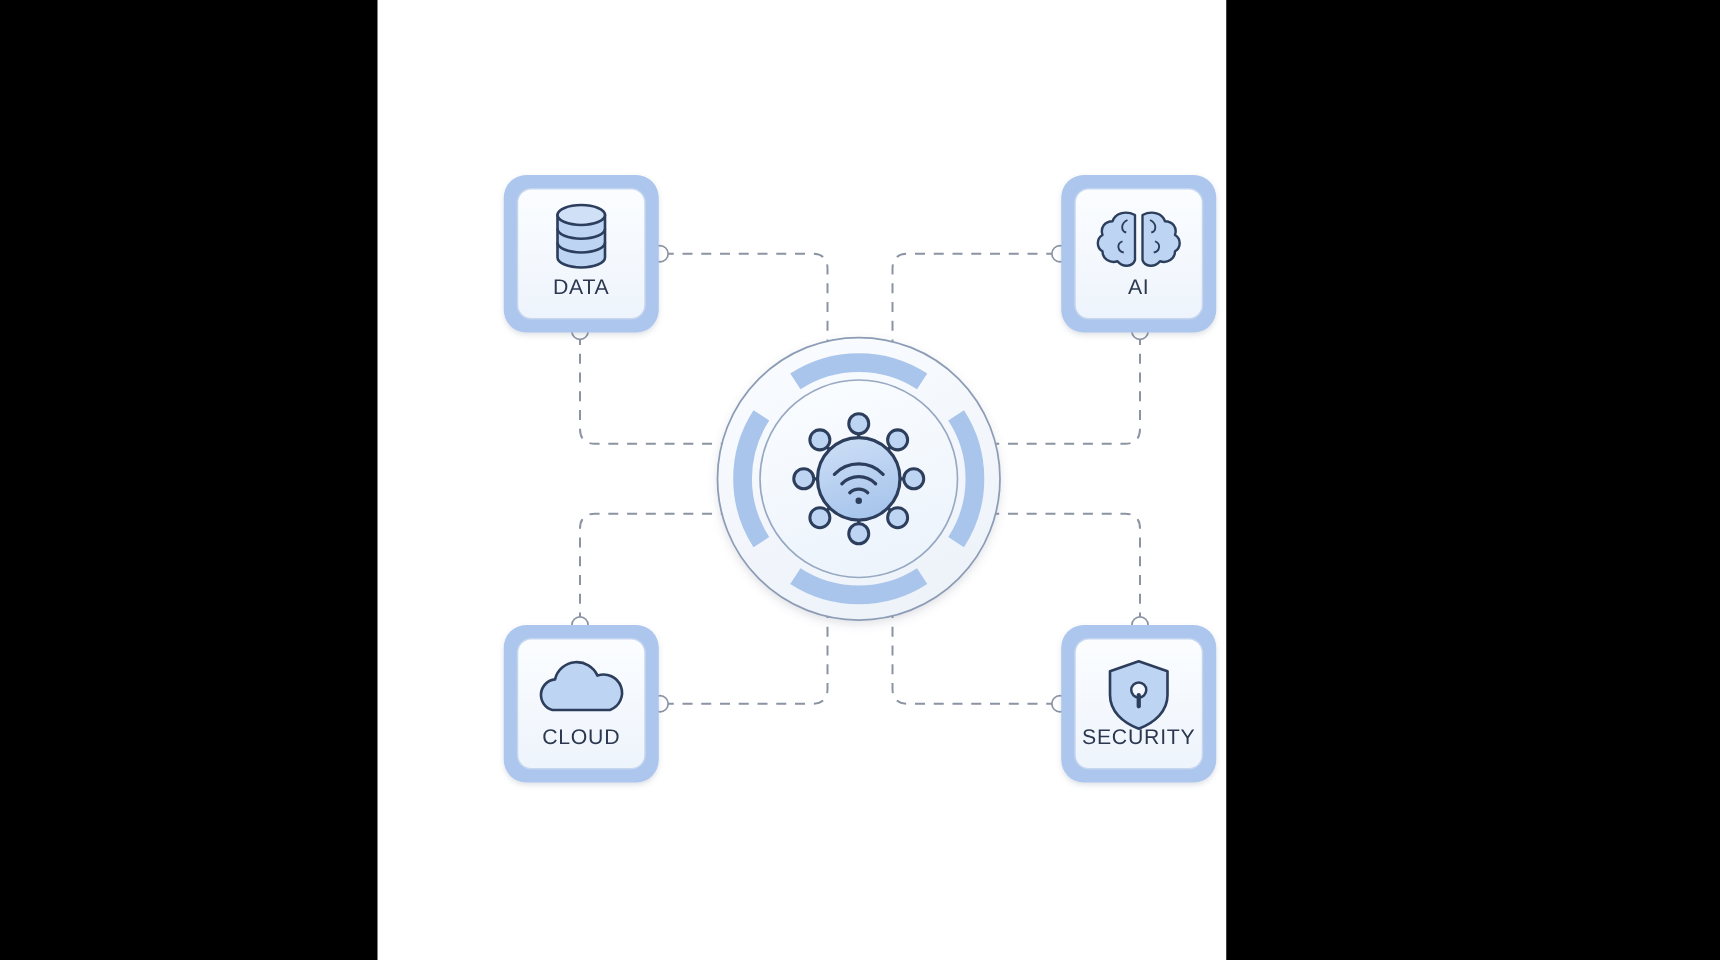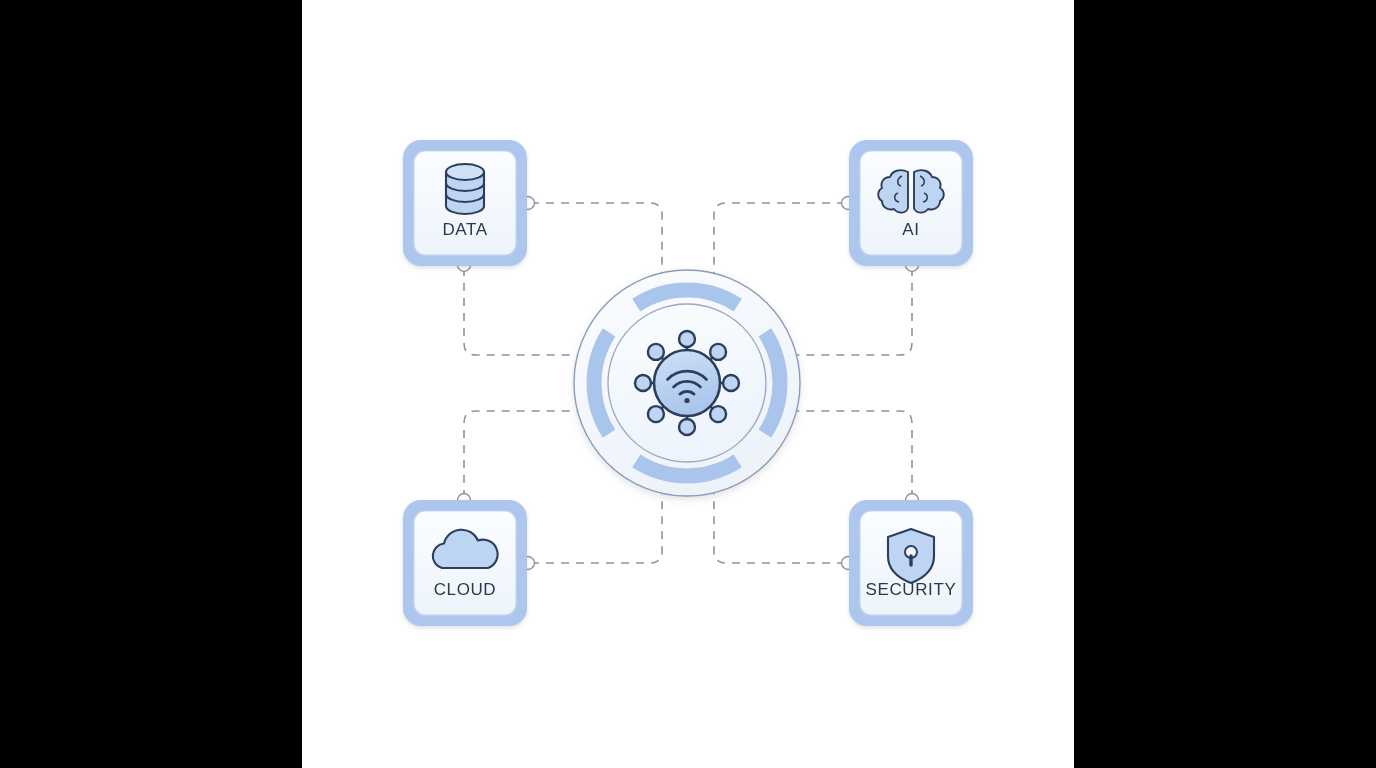--- a/index.html
+++ b/index.html
@@ -16,21 +16,21 @@
   #stage {
     position: relative;
     width: 1376px;
     height: 768px;
     background: #000000;
   }
   #canvas-panel {
     position: absolute;
     left: 302px;
     top: 0px;
-    width: 772px;
+    width: 679px;
     height: 768px;
     background: #ffffff;
   }
   #diagram-svg {
     position: absolute;
     left: 0;
     top: 0;
     width: 772px;
     height: 768px;
     display: block;

